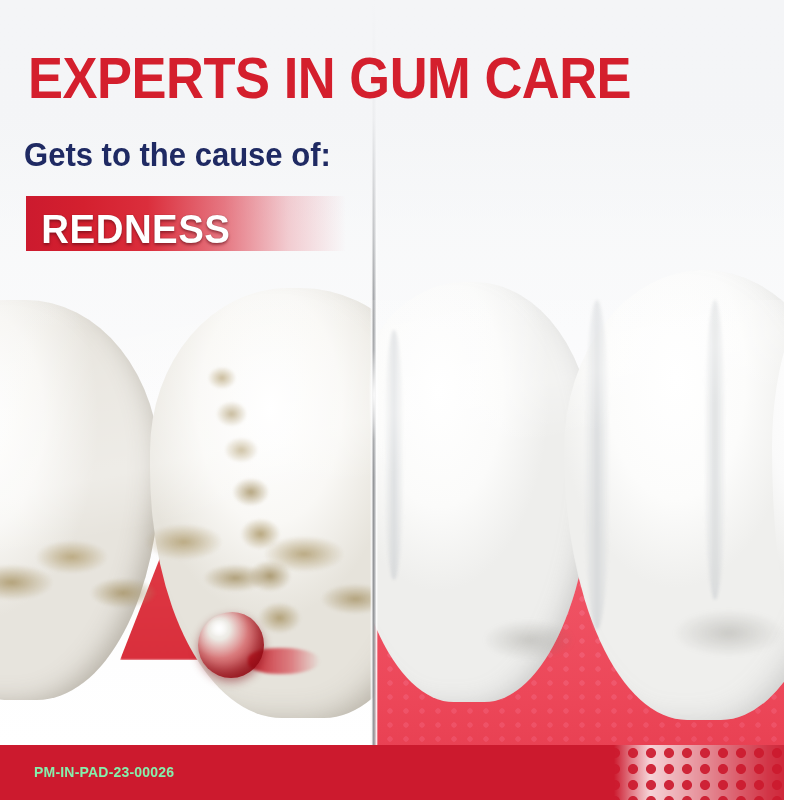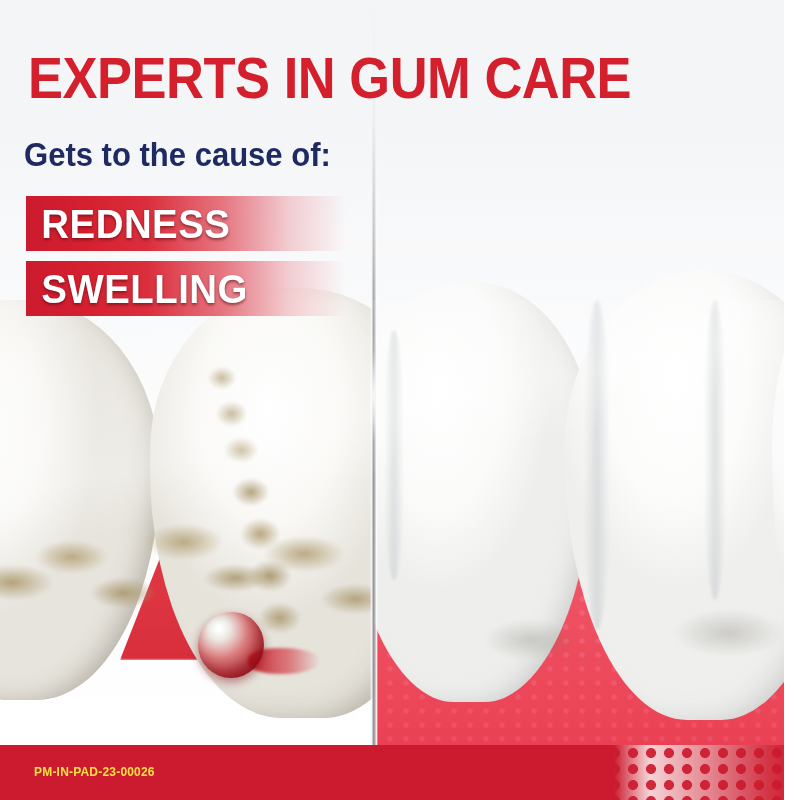--- a/index.html
+++ b/index.html
@@ -193,22 +193,22 @@
   .subhead{
     position:absolute;left:24px;top:136px;
     font-size:33px;line-height:38px;font-weight:700;
     color:#1F2A63;
     transform:scaleX(.94);transform-origin:left center;
     white-space:nowrap;
   }
 
   .symptoms{position:absolute;left:26px;top:196px;width:420px;}
   .sym-row{
-    position:relative;height:55px;margin-bottom:10px;
-    display:flex;align-items:center;
+    position:relative;height:55px;margin-bottom:19px;
+    display:flex;align-items:flex-end;
   }
   .sym-bar{
     position:absolute;left:0;top:0;width:320px;height:55px;
     background:linear-gradient(90deg,
       #CC1A2E 0%,
       #D4202F 18%,
       #DB2E3C 38%,
       rgba(223,70,84,.72) 62%,
       rgba(230,120,132,.35) 82%,
       rgba(235,160,170,0) 100%);
@@ -238,22 +238,22 @@
     background-size:18px 16px;
     -webkit-mask-image:linear-gradient(90deg,#000 0%,#000 8%,rgba(0,0,0,.82) 34%,rgba(0,0,0,.45) 62%,rgba(0,0,0,.12) 86%,rgba(0,0,0,0) 100%);
             mask-image:linear-gradient(90deg,#000 0%,#000 8%,rgba(0,0,0,.82) 34%,rgba(0,0,0,.45) 62%,rgba(0,0,0,.12) 86%,rgba(0,0,0,0) 100%);
   }
   .footer-hex-solid{
     position:absolute;right:150px;top:0;width:90px;height:55px;
     background:linear-gradient(90deg,#CC1A2E 0%,#CC1A2E 60%,rgba(204,26,46,0) 100%);
   }
   .footer-code{
     position:absolute;left:22px;top:18px;
-    font-size:12px;line-height:18px;font-weight:700;
-    color:#fde047;letter-spacing:.2px;padding-left:12px;
+    font-size:14px;line-height:18px;font-weight:700;
+    color:#86efac;letter-spacing:.2px;padding-left:12px;
   }
 </style>
 </head>
 <body>
 
 <div id="ad">
 
   <div class="illus">
     <div class="illus-bg"></div>
 
@@ -291,24 +291,20 @@
   </div>
 
   <div class="headline">EXPERTS IN GUM CARE</div>
   <div class="subhead">Gets to the cause of:</div>
 
   <div class="symptoms">
     <div class="sym-row">
       <div class="sym-bar"></div>
       <div class="sym-label">REDNESS</div>
     </div>
-    <div class="sym-row">
-      <div class="sym-bar"></div>
-      <div class="sym-label">SWELLING</div>
-    </div>
   </div>
 
   <div class="footer">
 
     <div class="footer-hex"></div>
     <div class="footer-hex-solid"></div>
     <div class="footer-code">PM-IN-PAD-23-00026</div>
   </div>
 
 </div>

